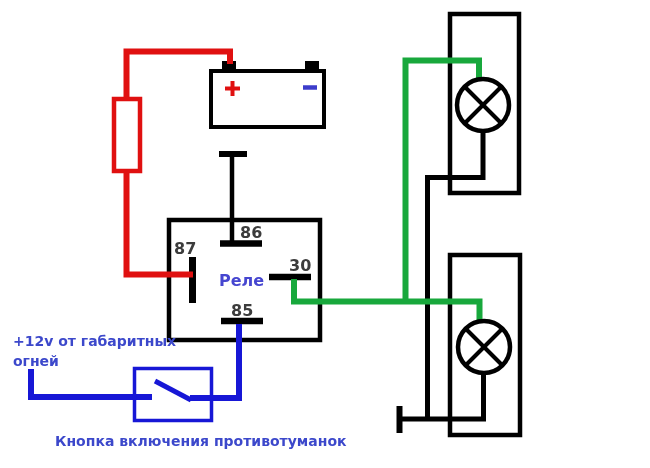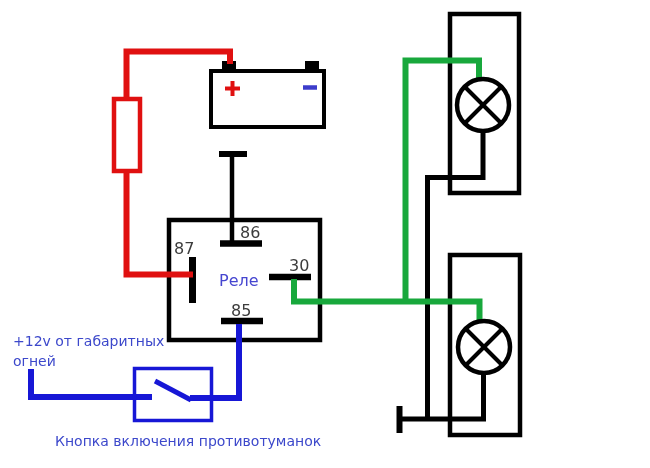--- a/index.html
+++ b/index.html
@@ -2,20 +2,21 @@
 <html><head>
 <meta charset="utf-8">
 <style>
   html,body{margin:0;padding:0;background:#fff;}
   .canvas{
     position:relative;
     width:650px;height:468px;
     background:#ffffff;
     font-family:"DejaVu Sans", sans-serif;
     overflow:hidden;
+    font-weight:bold;
   }
   svg{display:block;}
   text{font-family:"DejaVu Sans", sans-serif;}
 </style>
 </head>
 <body>
 
 <div class="canvas">
 <svg width="650" height="468" viewBox="0 0 650 468" xmlns="http://www.w3.org/2000/svg">
 

